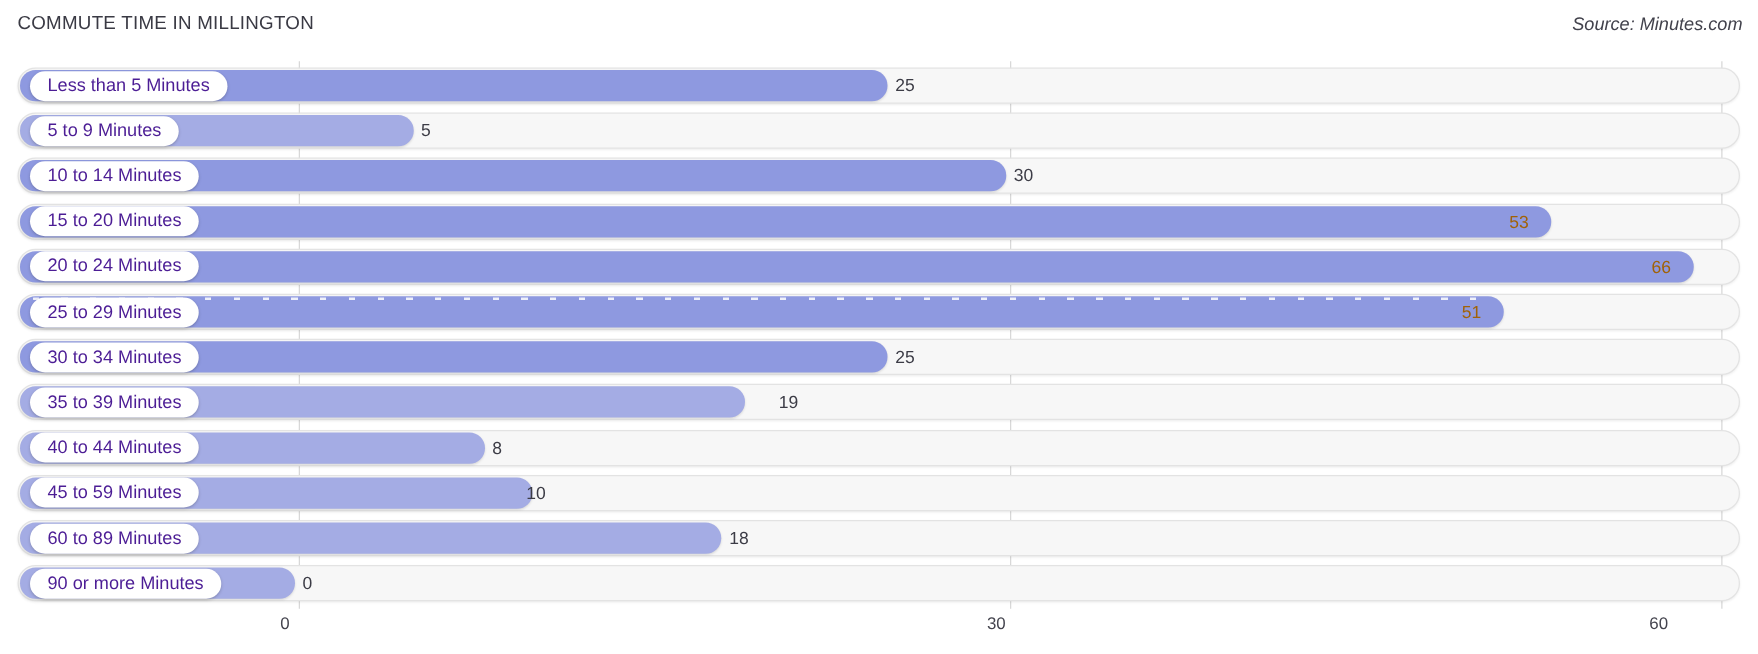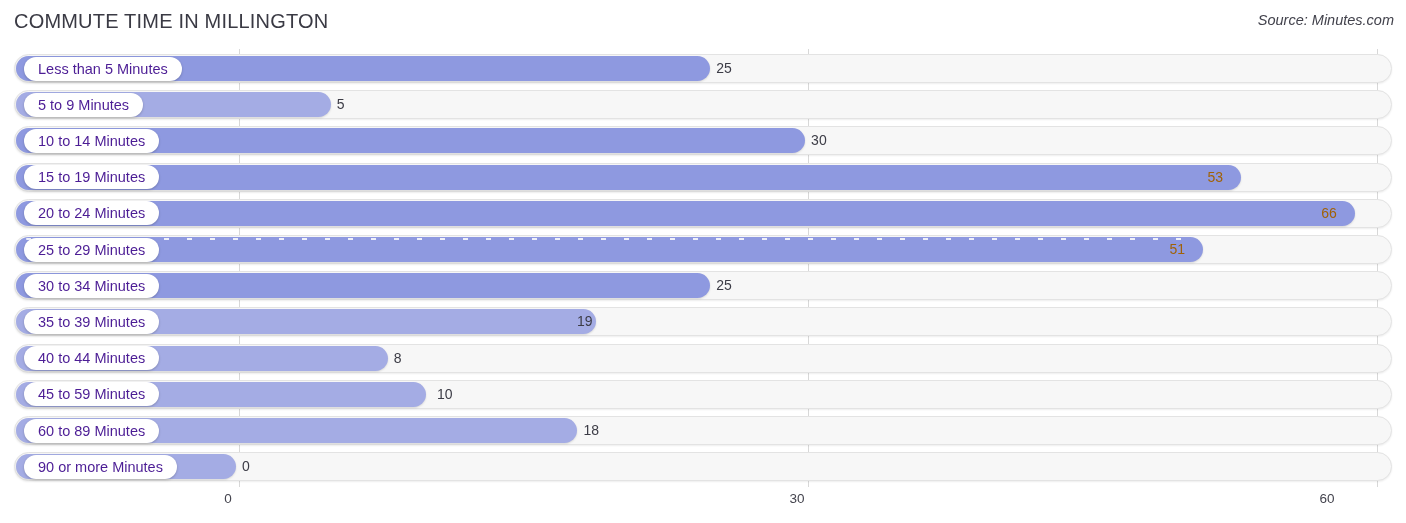--- a/index.html
+++ b/index.html
@@ -20,21 +20,21 @@
   #header {
     position: absolute;
     left: 0; top: 0;
     width: 1406px;
     height: 44px;
   }
   #chart-title {
     position: absolute;
     left: 14px;
     top: 10px;
-    font-size: 20px;
+    font-size: 15px;
     letter-spacing: 0.2px;
     color: #3a3a44;
     font-weight: 400;
     white-space: nowrap;
   }
   #source-label {
     position: absolute;
     right: 12px;
     top: 12px;
     font-size: 14.5px;
@@ -173,21 +173,21 @@
     </div>
     <div class="row" style="top: 82.4px;">
       <div class="track"></div>
       <div class="bar" style="width: 789.1px;"></div>
       <div class="pill">10 to 14 Minutes</div>
       <div class="value outside" style="left: 797.1px;">30</div>
     </div>
     <div class="row" style="top: 118.6px;">
       <div class="track"></div>
       <div class="bar" style="width: 1225.41px;"></div>
-      <div class="pill">15 to 19 Minutes</div>
+      <div class="pill">15 to 20 Minutes</div>
       <div class="value inside" style="left: 1193.41px;">53</div>
     </div>
     <div class="row" style="top: 154.8px;">
       <div class="track"></div>
       <div class="bar" style="width: 1339.23px;"></div>
       <div class="pill">20 to 24 Minutes</div>
       <div class="value inside" style="left: 1307.23px;">66</div>
     </div>
     <div class="row" style="top: 191px;">
       <div class="track"></div>
@@ -198,33 +198,33 @@
     <div class="row" style="top: 227.2px;">
       <div class="track"></div>
       <div class="bar" style="width: 694.25px;"></div>
       <div class="pill">30 to 34 Minutes</div>
       <div class="value outside" style="left: 702.25px;">25</div>
     </div>
     <div class="row" style="top: 263.4px;">
       <div class="track"></div>
       <div class="bar light" style="width: 580.43px;"></div>
       <div class="pill">35 to 39 Minutes</div>
-      <div class="value outside" style="left: 563px;">19</div>
+      <div class="value outside" style="left: 609px;">19</div>
     </div>
     <div class="row" style="top: 299.6px;">
       <div class="track"></div>
       <div class="bar light" style="width: 371.76px;"></div>
       <div class="pill">40 to 44 Minutes</div>
       <div class="value outside" style="left: 379.76px;">8</div>
     </div>
     <div class="row" style="top: 335.8px;">
       <div class="track"></div>
       <div class="bar light" style="width: 409.7px;"></div>
       <div class="pill">45 to 59 Minutes</div>
-      <div class="value outside" style="left: 423px; text-align: center;">10</div>
+      <div class="value outside" style="left: 407px; text-align: center;">10</div>
     </div>
     <div class="row" style="top: 372px;">
       <div class="track"></div>
       <div class="bar light" style="width: 561.46px;"></div>
       <div class="pill">60 to 89 Minutes</div>
       <div class="value outside" style="left: 569.46px;">18</div>
     </div>
     <div class="row" style="top: 408.2px;">
       <div class="track"></div>
       <div class="bar light" style="width: 220px;"></div>

